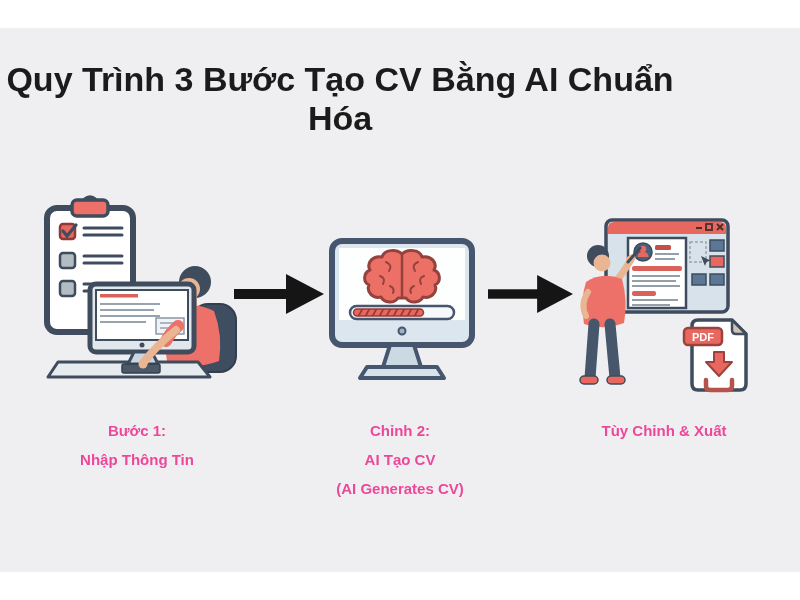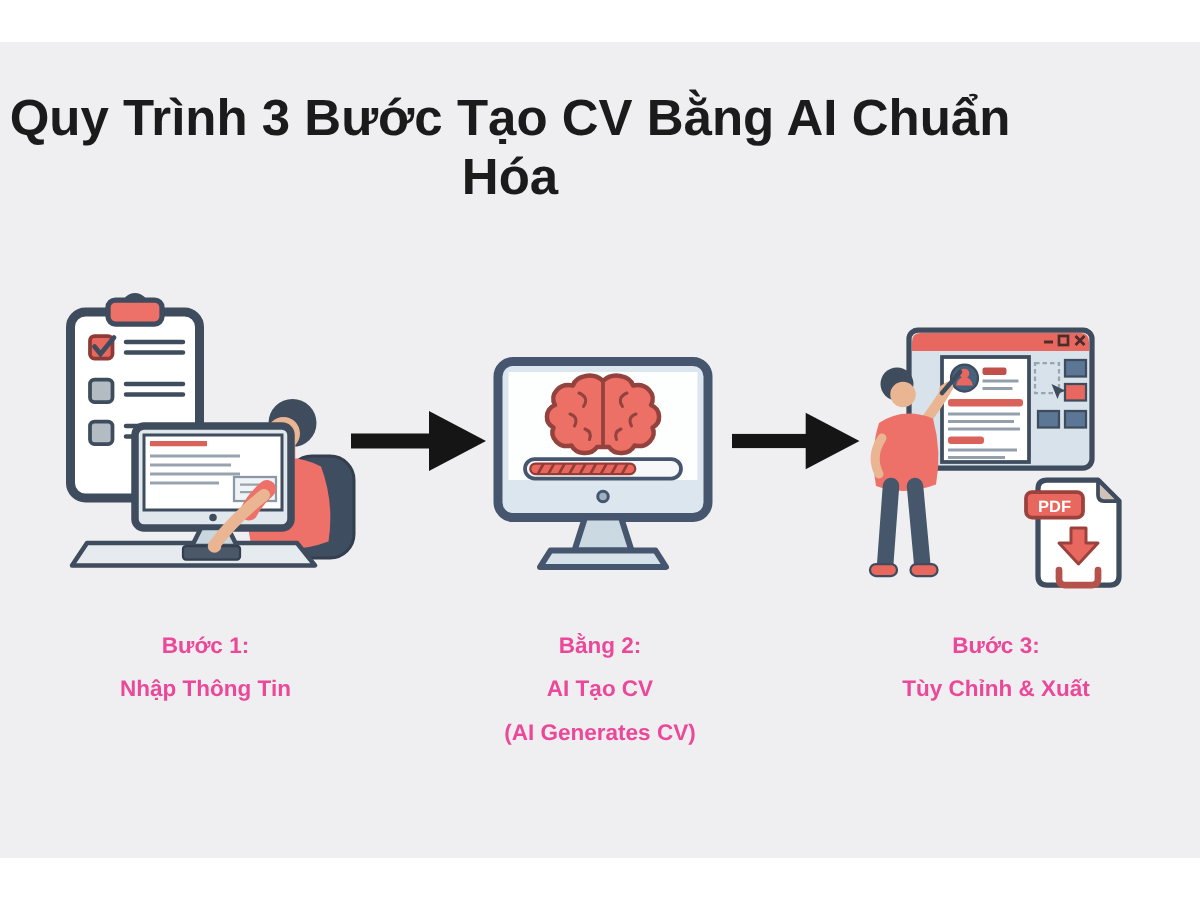--- a/index.html
+++ b/index.html
@@ -169,20 +169,19 @@
       <path d="M144 184 v6 q0 4 4 4 h18 q4 0 4 -4 v-6" fill="none" stroke="#b5524b" stroke-width="4.5" stroke-linecap="round"></path>
     </g>
   </g>
 </svg>
 
 <div class="caption cap1">
   <div>Bước 1:</div>
   <div>Nhập Thông Tin</div>
 </div>
 <div class="caption cap2">
-  <div>Bằng 2:</div>
+  <div>Chỉnh 2:</div>
   <div>AI Tạo CV</div>
   <div>(AI Generates CV)</div>
 </div>
 <div class="caption cap3">
-  <div>Bước 3:</div>
   <div>Tùy Chỉnh &amp; Xuất</div>
 </div>
 
 </body></html>

